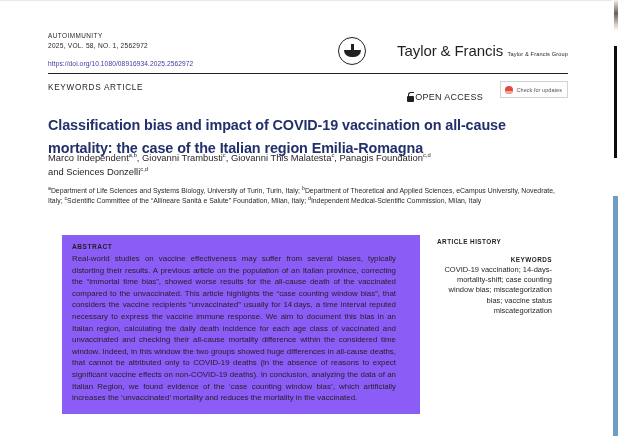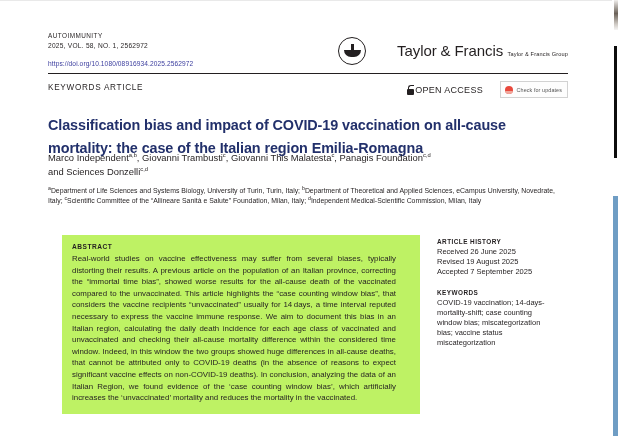--- a/index.html
+++ b/index.html
@@ -178,21 +178,21 @@
     position: absolute;
     left: 0;
     top: 2px;
     font-size: 8.2px;
     letter-spacing: 0.7px;
     color: #231f20;
   }
   .oa-wrap {
     position: absolute;
     right: 85px;
-    top: 4px;
+    top: 11px;
     display: flex;
     align-items: center;
     gap: 1px;
   }
   .oa-icon {
     width: 7px;
     height: 10px;
     position: relative;
     flex: none;
   }
@@ -303,21 +303,21 @@
     vertical-align: super;
     line-height: 0;
   }
 
   
   .abstract-panel {
     position: absolute;
     left: 62px;
     top: 234px;
     width: 358px;
-    background: #bef264;
+    background: #8b5cf6;
     padding: 8px 24px 10px 10px;
     box-sizing: border-box;
   }
   .abstract-head {
     font-size: 6.6px;
     font-weight: bold;
     letter-spacing: 0.5px;
     color: #231f20;
     margin-bottom: 3px;
   }
@@ -340,21 +340,21 @@
     font-weight: bold;
     letter-spacing: 0.45px;
     color: #231f20;
     margin-bottom: 2px;
   }
   .meta-body {
     font-size: 7.5px;
     line-height: 10.2px;
     color: #231f20;
   }
-  .meta-block + .meta-block { margin-top: 11px; }
+  .meta-block + .meta-block { margin-top: 11px; text-align: right; }
 </style>
 </head>
 <body>
 
 <div id="viewer">
 
   <div id="top-rule"></div>
 
   <div id="page">
 
@@ -401,25 +401,20 @@
     <div class="affiliations" id="affiliation-list"><sup>a</sup><span>Department of Life Sciences and Systems Biology, University of Turin, Turin, Italy; </span><sup>b</sup><span>Department of Theoretical and Applied Sciences, eCampus University, Novedrate, Italy; </span><sup>c</sup><span>Scientific Committee of the “Allineare Sanità e Salute” Foundation, Milan, Italy; </span><sup>d</sup><span>Independent Medical-Scientific Commission, Milan, Italy</span></div>
 
     <div class="abstract-panel">
       <div class="abstract-head">ABSTRACT</div>
       <div class="abstract-body">Real-world studies on vaccine effectiveness may suffer from several biases, typically distorting their results. A previous article on the population of an Italian province, correcting the “immortal time bias”, showed worse results for the all-cause death of the vaccinated compared to the unvaccinated. This article highlights the “case counting window bias”, that considers the vaccine recipients “unvaccinated” usually for 14 days, a time interval reputed necessary to express the vaccine immune response. We aim to document this bias in an Italian region, calculating the daily death incidence for each age class of vaccinated and unvaccinated and checking their all-cause mortality difference within the considered time window. Indeed, in this window the two groups showed huge differences in all-cause deaths, that cannot be attributed only to COVID-19 deaths (in the absence of reasons to expect significant vaccine effects on non-COVID-19 deaths). In conclusion, analyzing the data of an Italian Region, we found evidence of the ‘case counting window bias’, which artificially increases the ‘unvaccinated’ mortality and reduces the mortality in the vaccinated.</div>
     </div>
 
     <div class="meta-col">
       <div class="meta-block">
         <div class="meta-head">ARTICLE HISTORY</div>
-        <div class="meta-body">
-          <div>Received 26 June 2025</div>
-          <div>Revised 19 August 2025</div>
-          <div>Accepted 7 September 2025</div>
-        </div>
       </div>
 
       <div class="meta-block">
         <div class="meta-head">KEYWORDS</div>
         <div class="meta-body">COVID-19 vaccination; 14-days-mortality-shift; case counting window bias; miscategorization bias; vaccine status miscategorization</div>
       </div>
     </div>
 
   </div>
 

